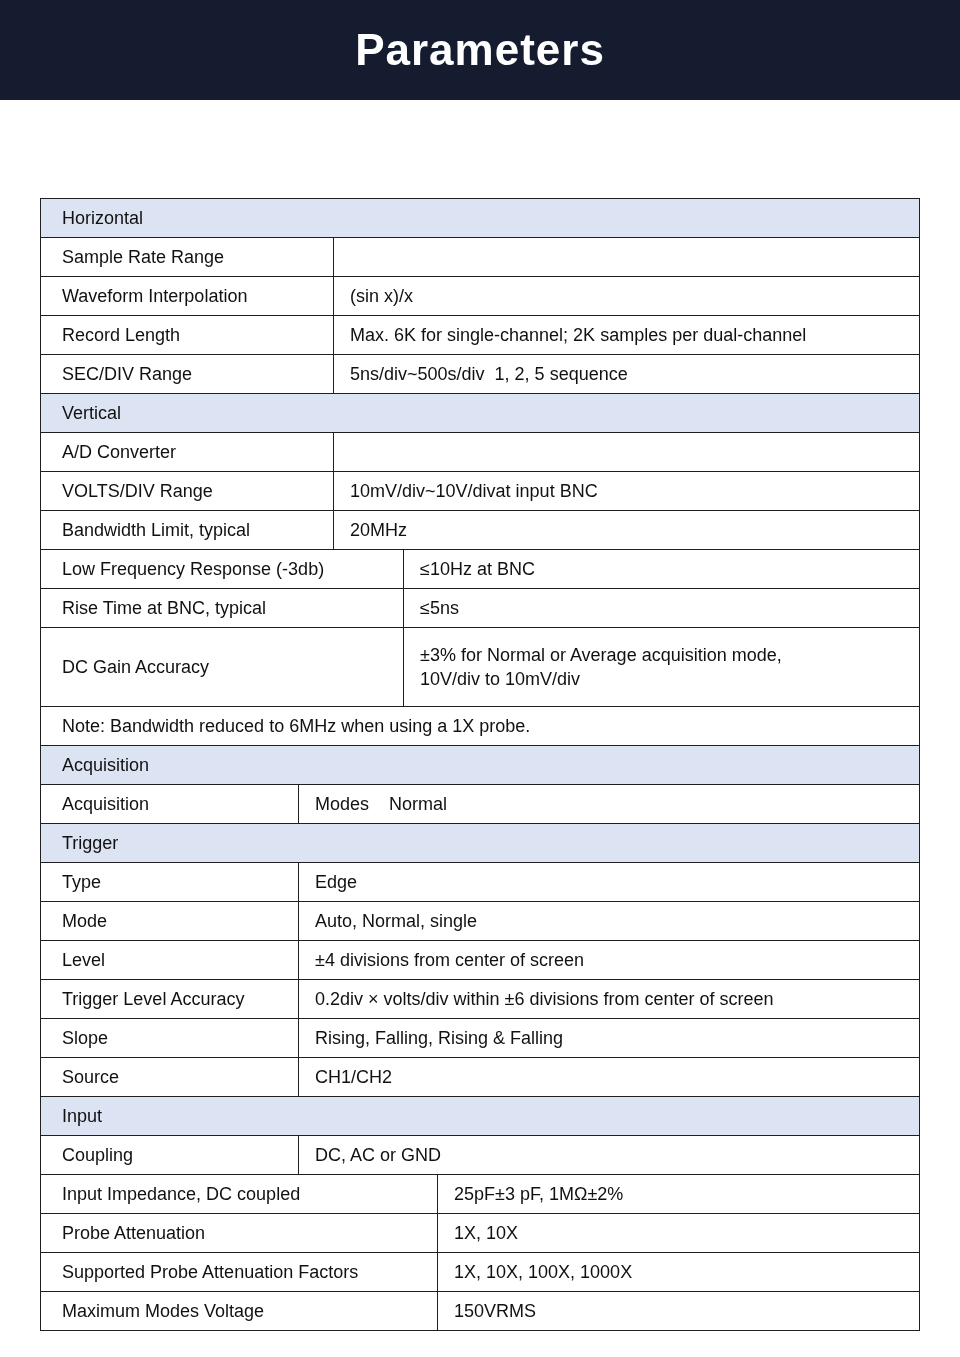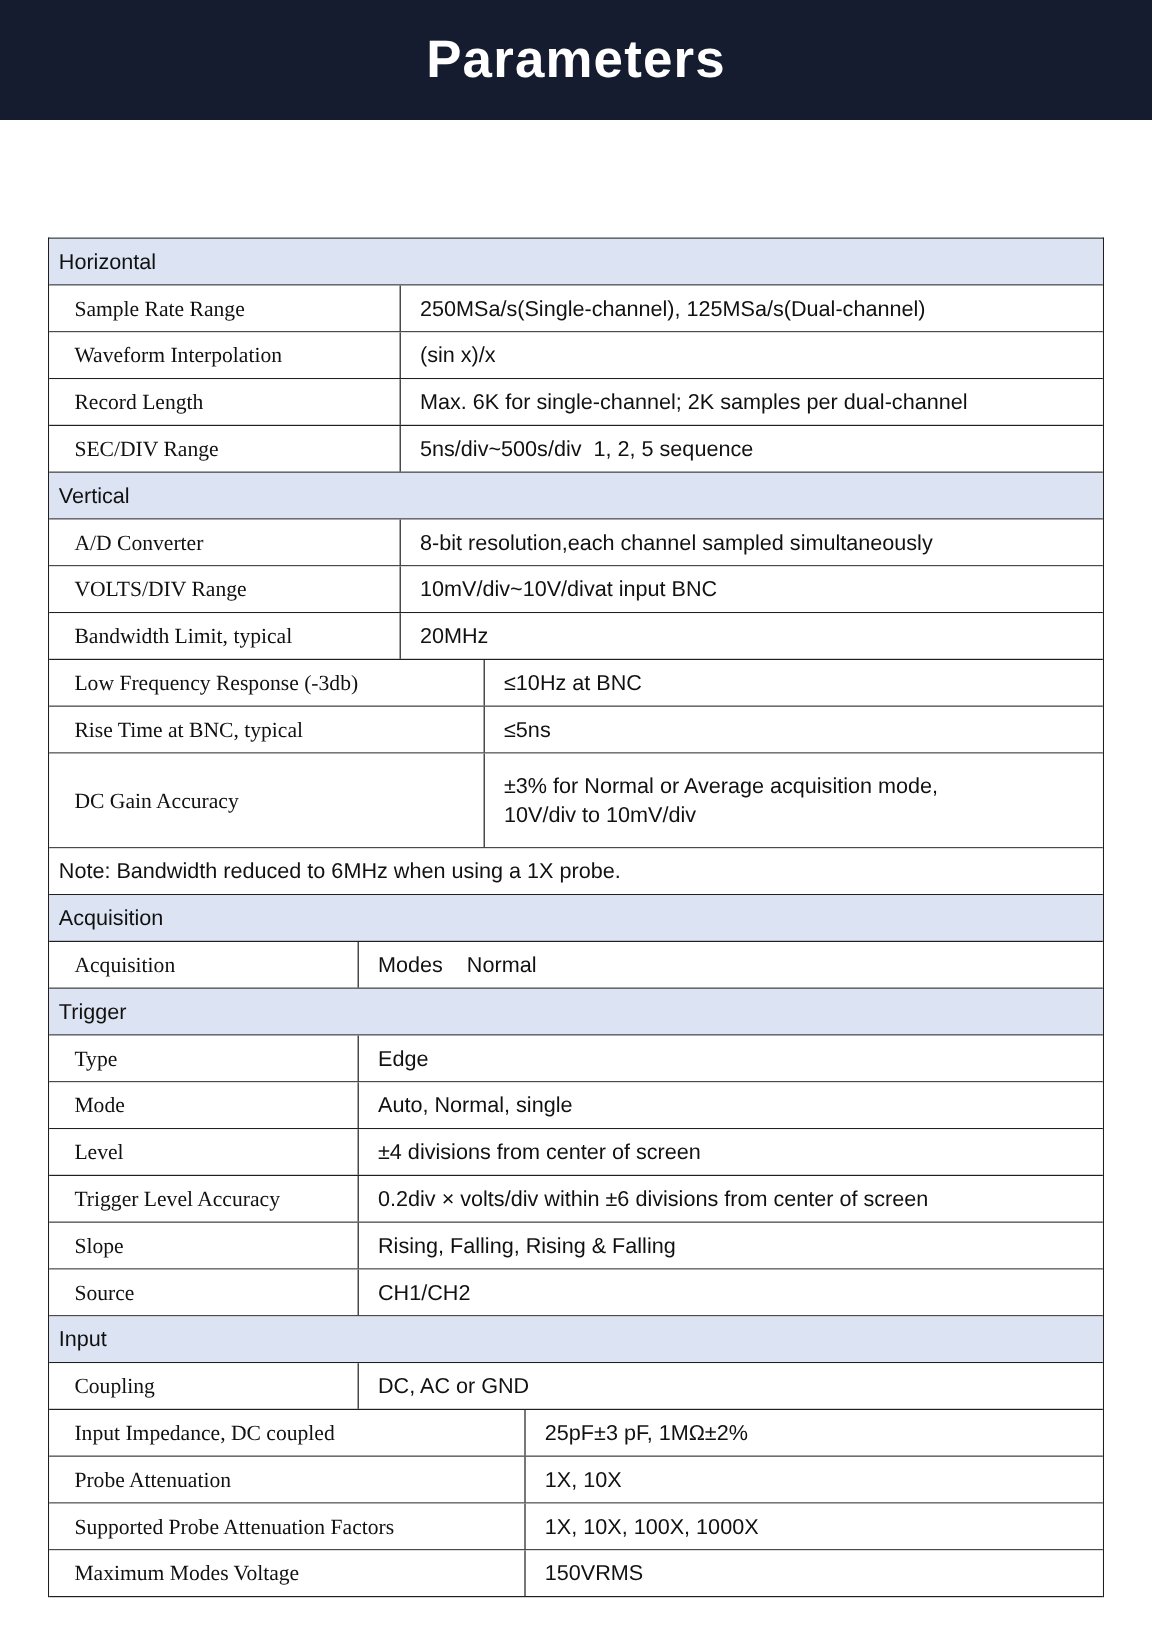--- a/index.html
+++ b/index.html
@@ -55,27 +55,26 @@
     min-height: 79px;
   }
   .cell {
     display: flex;
     align-items: center;
     box-sizing: border-box;
     padding: 6px 14px;
   }
   .cell.full {
     flex: 1 1 auto;
-    padding-left: 8px;
+    padding-left: 21px;
   }
   .cell.key {
     flex: 0 0 auto;
     border-right: 1px solid #1f1f1f;
     padding-left: 21px;
-    font-family: Liberation Serif, serif;
   }
   .cell.val {
     flex: 1 1 auto;
     padding-left: 16px;
     white-space: pre-wrap;
   }
   .row.tall .cell.val {
     line-height: 24px;
     padding-top: 0;
     padding-bottom: 0;
@@ -94,21 +93,20 @@
 </div>
 
 <div class="spec-table">
 
   <div class="row section">
     <div class="cell full">Horizontal</div>
   </div>
 
   <div class="row splitA">
     <div class="cell key">Sample Rate Range</div>
-    <div class="cell val">250MSa/s(Single-channel), 125MSa/s(Dual-channel)</div>
   </div>
 
   <div class="row splitA">
     <div class="cell key">Waveform Interpolation</div>
     <div class="cell val">(sin x)/x</div>
   </div>
 
   <div class="row splitA">
     <div class="cell key">Record Length</div>
     <div class="cell val">Max. 6K for single-channel; 2K samples per dual-channel</div>
@@ -118,21 +116,20 @@
     <div class="cell key">SEC/DIV Range</div>
     <div class="cell val">5ns/div~500s/div  1, 2, 5 sequence</div>
   </div>
 
   <div class="row section">
     <div class="cell full">Vertical</div>
   </div>
 
   <div class="row splitA">
     <div class="cell key">A/D Converter</div>
-    <div class="cell val">8-bit resolution,each channel sampled simultaneously</div>
   </div>
 
   <div class="row splitA">
     <div class="cell key">VOLTS/DIV Range</div>
     <div class="cell val">10mV/div~10V/divat input BNC</div>
   </div>
 
   <div class="row splitA">
     <div class="cell key">Bandwidth Limit, typical</div>
     <div class="cell val">20MHz</div>

